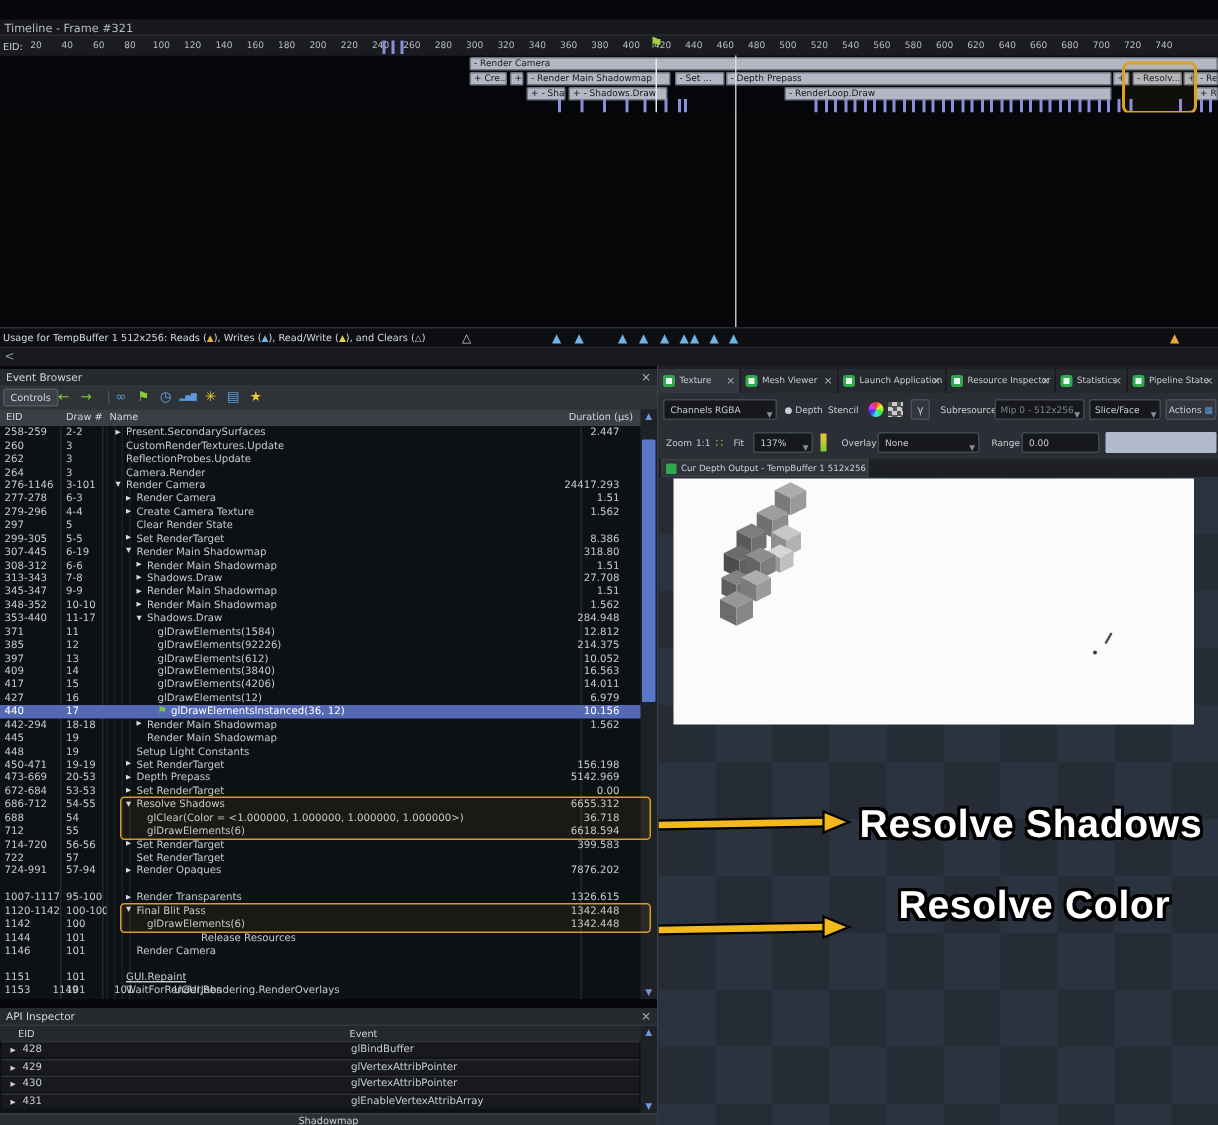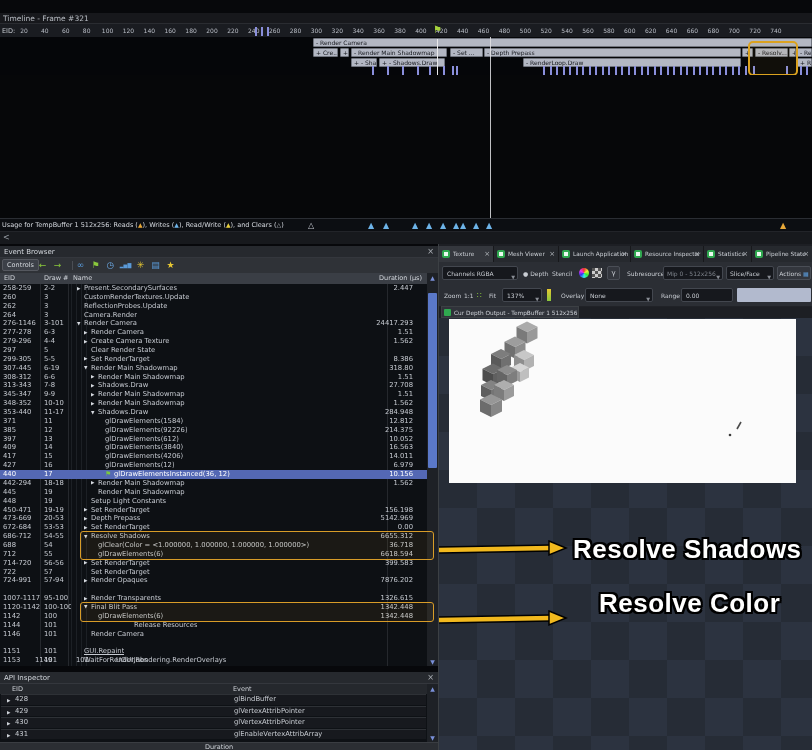--- a/index.html
+++ b/index.html
@@ -581,21 +581,21 @@
       <div class="api-row" style="top: 34.5px;">
         <span class="aarr">▶</span>
         <span class="aeid">431</span>
         <span class="aev">glEnableVertexAttribArray</span>
       </div>
     </div>
   <div class="vscroll" style="left:427px;top:684px;height:58px;">
     <div class="varrow" style="top:1px;">▲</div>
     <div class="varrow" style="bottom:1px;">▼</div>
   </div>
-  <div id="callstack-bar">Duration</div>
+  <div id="callstack-bar">Shadowmap</div>
 
   <div id="right-panel">
     <div id="rp-tabs">
         <div class="rp-tab active" style="left: 0px; width: 55px;">
           <span class="ticon"></span>
           <span class="tlabel">Texture Viewer</span>
           <span class="tx">×</span>
         </div>
         <div class="rp-tab" style="left: 55px; width: 65px;">
           <span class="ticon"></span>

